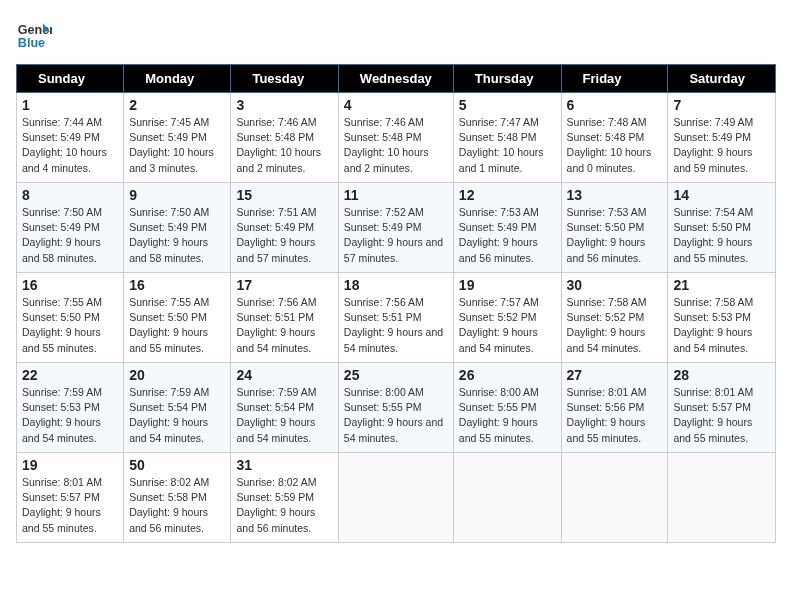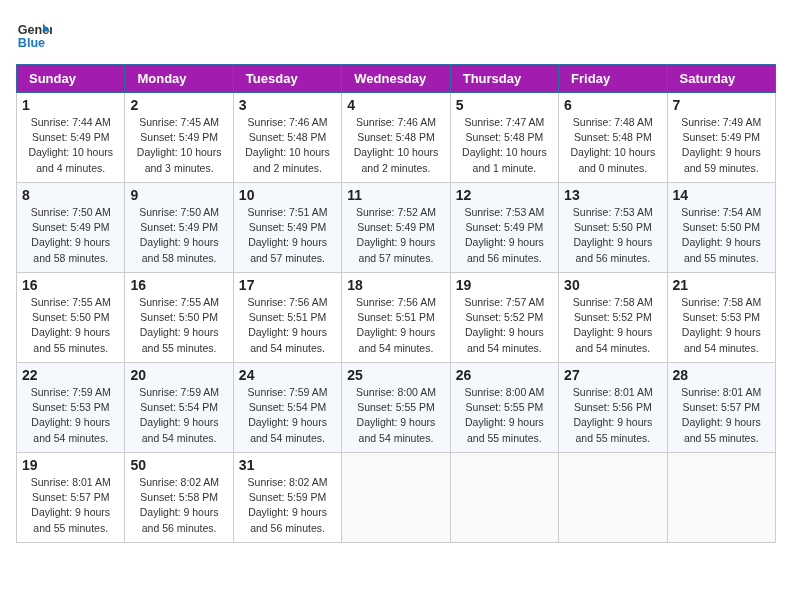--- a/index.html
+++ b/index.html
@@ -36,23 +36,23 @@
     .location {
       font-size: 16px;
       color: #555;
     }
     .calendar {
       width: 100%;
       border-collapse: collapse;
       font-size: 11px;
     }
     .calendar th {
-      background: #a21caf;
+      background: #000000;
       color: white;
-      padding: 6px 12px;
+      padding: 6px 21px;
       text-align: left;
       font-size: 13px;
       font-weight: bold;
       border: 1px solid #2e6da4;
     }
     .calendar td {
       border: 1px solid #ccc;
       vertical-align: top;
       padding: 4px 5px;
       width: 108px;
@@ -66,21 +66,20 @@
       font-size: 14px;
       font-weight: bold;
       color: #222;
       display: block;
       margin-bottom: 2px;
     }
     .day-info {
       color: #333;
       font-size: 10.5px;
       line-height: 1.45;
-      text-align: center;
     }
     .empty-cell {
       background: #f9f9f9 !important;
     }
   </style>
 </head>
 <body>
 
 <div class="header">
   <div class="logo">
@@ -178,21 +177,21 @@
       </td>
         <td>
         <span class="day-num">9</span>
         <div class="day-info">
           <span>Sunrise: 7:50 AM</span><br>
           <span>Sunset: 5:49 PM</span><br>
           <span>Daylight: 9 hours and 58 minutes.</span>
         </div>
       </td>
         <td>
-        <span class="day-num">10</span>
+        <span class="day-num">15</span>
         <div class="day-info">
           <span>Sunrise: 7:51 AM</span><br>
           <span>Sunset: 5:49 PM</span><br>
           <span>Daylight: 9 hours and 57 minutes.</span>
         </div>
       </td>
         <td>
         <span class="day-num">11</span>
         <div class="day-info">
           <span>Sunrise: 7:52 AM</span><br>

